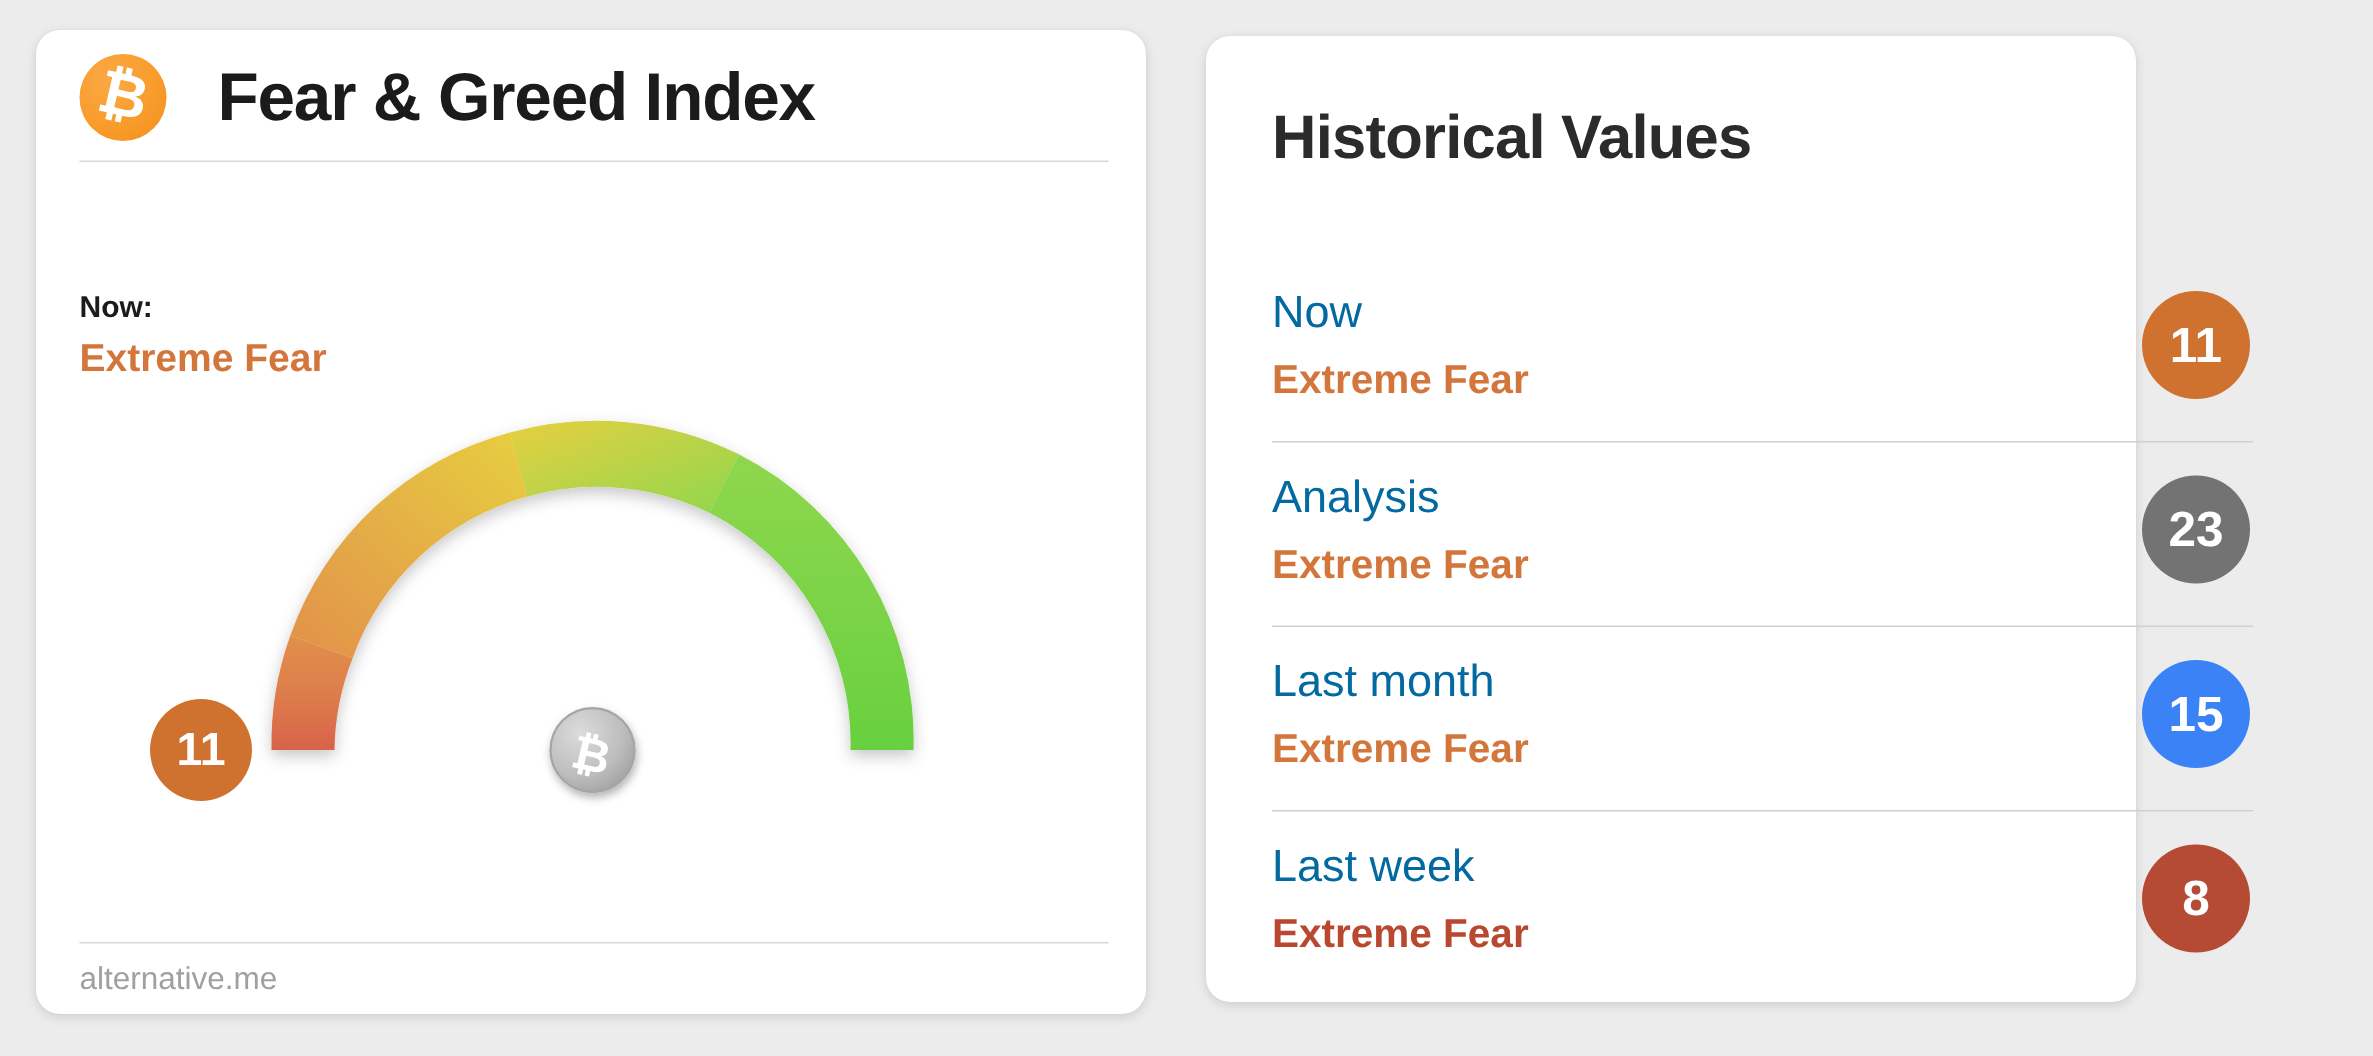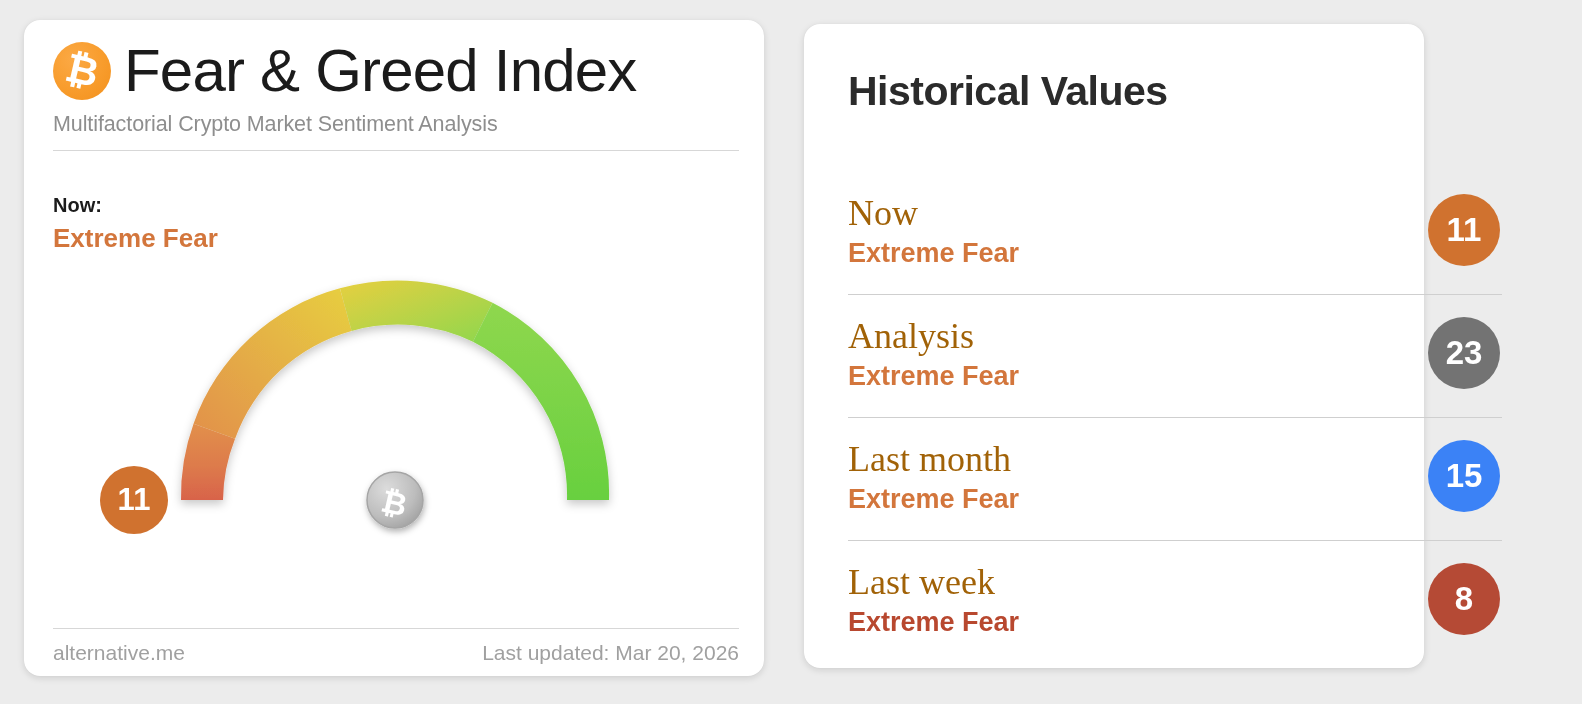--- a/index.html
+++ b/index.html
@@ -69,25 +69,26 @@
     justify-content: center;
     color: #fff;
     font-size: 40px;
     font-weight: bold;
     font-family: "DejaVu Sans", sans-serif;
     transform: rotate(13deg);
     line-height: 1;
     padding-bottom: 2px;
   }
   .app-title {
-    font-size: 60px;
-    font-weight: normal;
+    font-size: 45px;
+    font-weight: bold;
     color: #1b1b1b;
     letter-spacing: -0.8px;
     white-space: nowrap;
+    margin-left: 21px;
   }
   .app-subtitle {
     margin-top: 7px;
     font-size: 21.5px;
     color: #8e8e8e;
     letter-spacing: -0.1px;
   }
   .rule {
     margin-top: 13px;
     height: 1px;
@@ -193,23 +194,22 @@
     border-bottom: 1px solid #cfcfcf;
     box-sizing: border-box;
   }
   .hist-row:last-child {
     border-bottom: none;
   }
   .hist-row .h-label {
     position: absolute;
     left: 0;
     top: 20px;
-    font-size: 36px;
-    color: #a16207;
-    font-family: Liberation Serif, serif;
+    font-size: 30px;
+    color: #0369a1;
   }
   .hist-row .h-class {
     position: absolute;
     left: 0;
     top: 66px;
     font-size: 27px;
     font-weight: bold;
   }
   .hist-row .h-badge {
     position: absolute;
@@ -227,21 +227,20 @@
 
   <div class="card" id="gauge-card">
 
     <div class="gauge-head">
       <div class="title-row">
         <div class="btc-logo">
           <span class="glyph">₿</span>
         </div>
         <div class="app-title">Fear &amp; Greed Index</div>
       </div>
-      <div class="app-subtitle">Multifactorial Crypto Market Sentiment Analysis</div>
       <div class="rule"></div>
     </div>
 
     <div class="now-block">
       <div class="now-label">Now:</div>
       <div class="now-value" style="color: rgb(211, 118, 60);">Extreme Fear</div>
     </div>
 
     <div id="gauge-wrap">
       <svg id="gauge-svg" width="630" height="360" viewBox="0 0 630 360">
@@ -315,21 +314,20 @@
         </g>
       </svg>
 
       <div class="badge" id="gauge-badge" style="background: rgb(208, 114, 47);">11</div>
     </div>
 
     <div class="gauge-foot">
       <div class="rule2"></div>
       <div class="foot-row">
         <span>alternative.me</span>
-        <span>Last updated: Mar 20, 2026</span>
       </div>
     </div>
   </div>
 
   <div class="card" id="history-card">
     <div class="history-title">Historical Values</div>
     <div id="history-list">
         <div class="hist-row">
           <div class="h-label">Now</div>
           <div class="h-class" style="color: rgb(211, 118, 60);">Extreme Fear</div>

